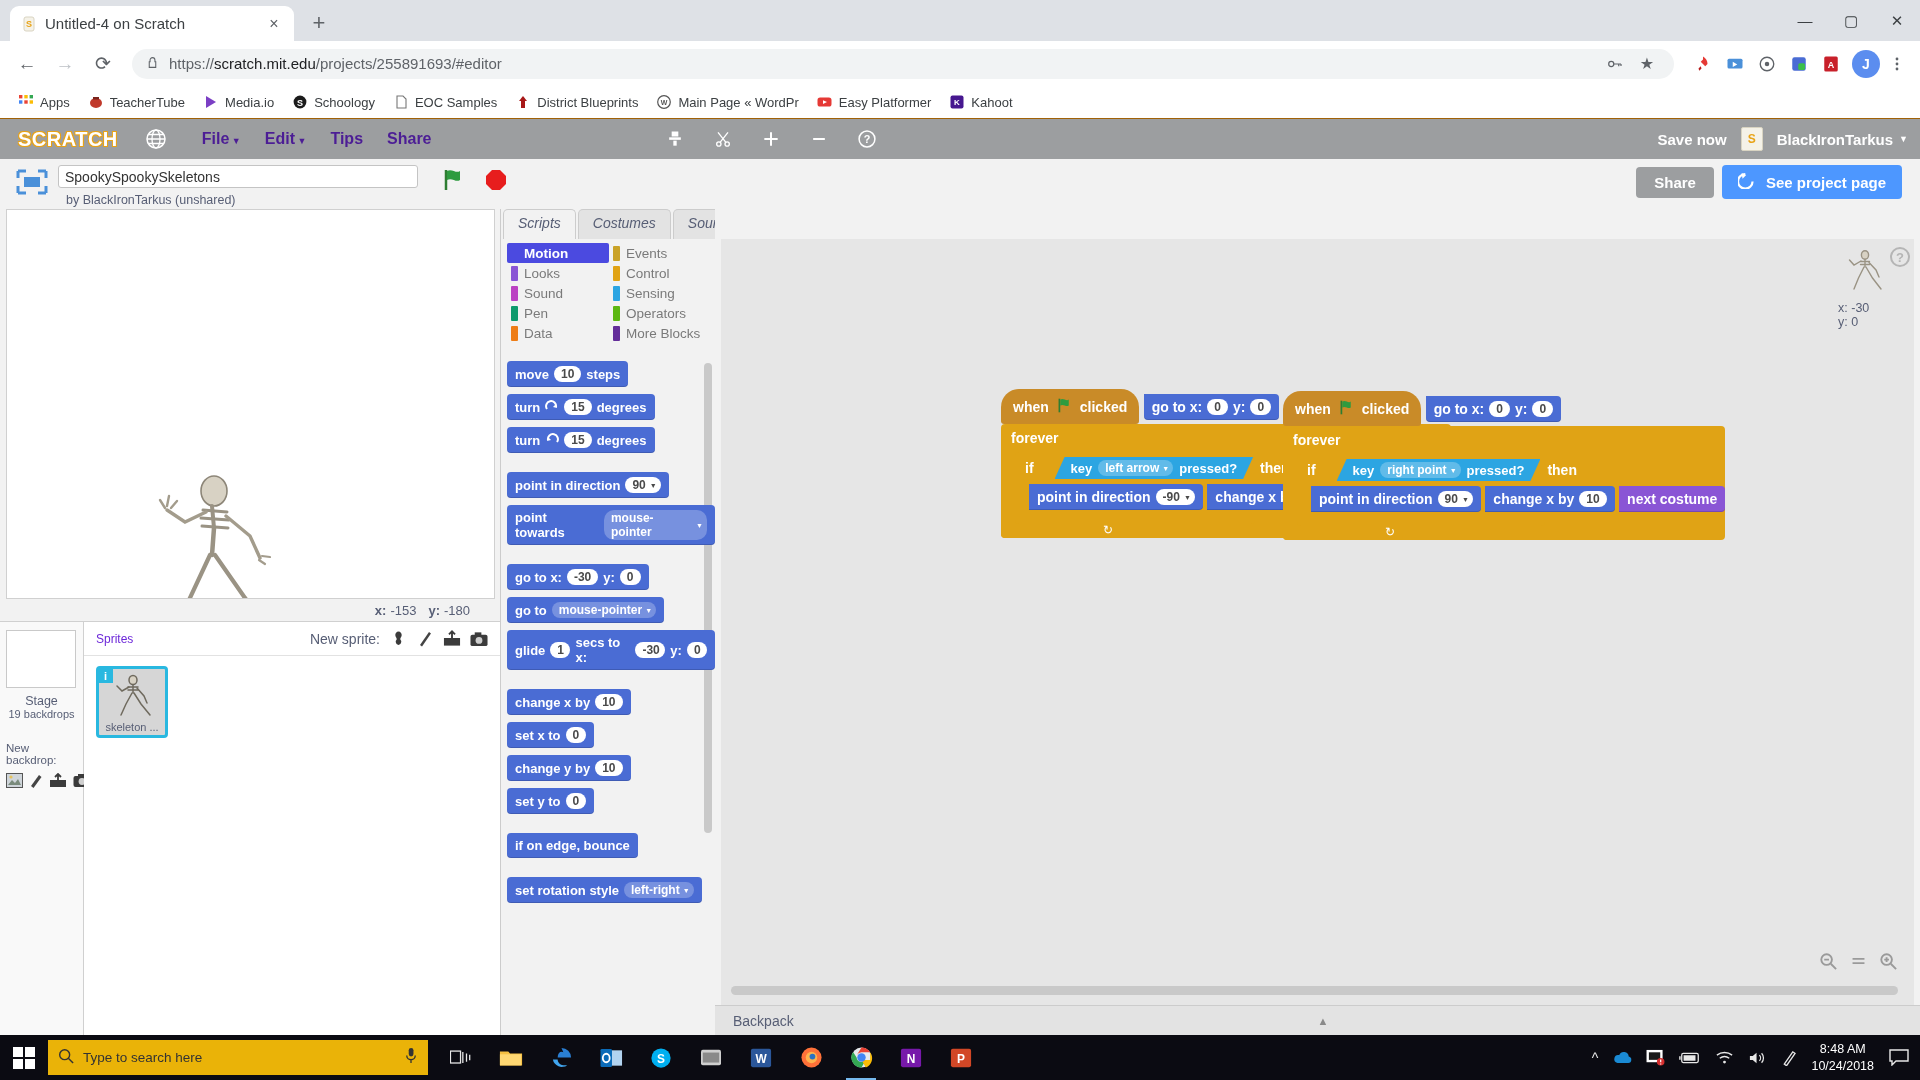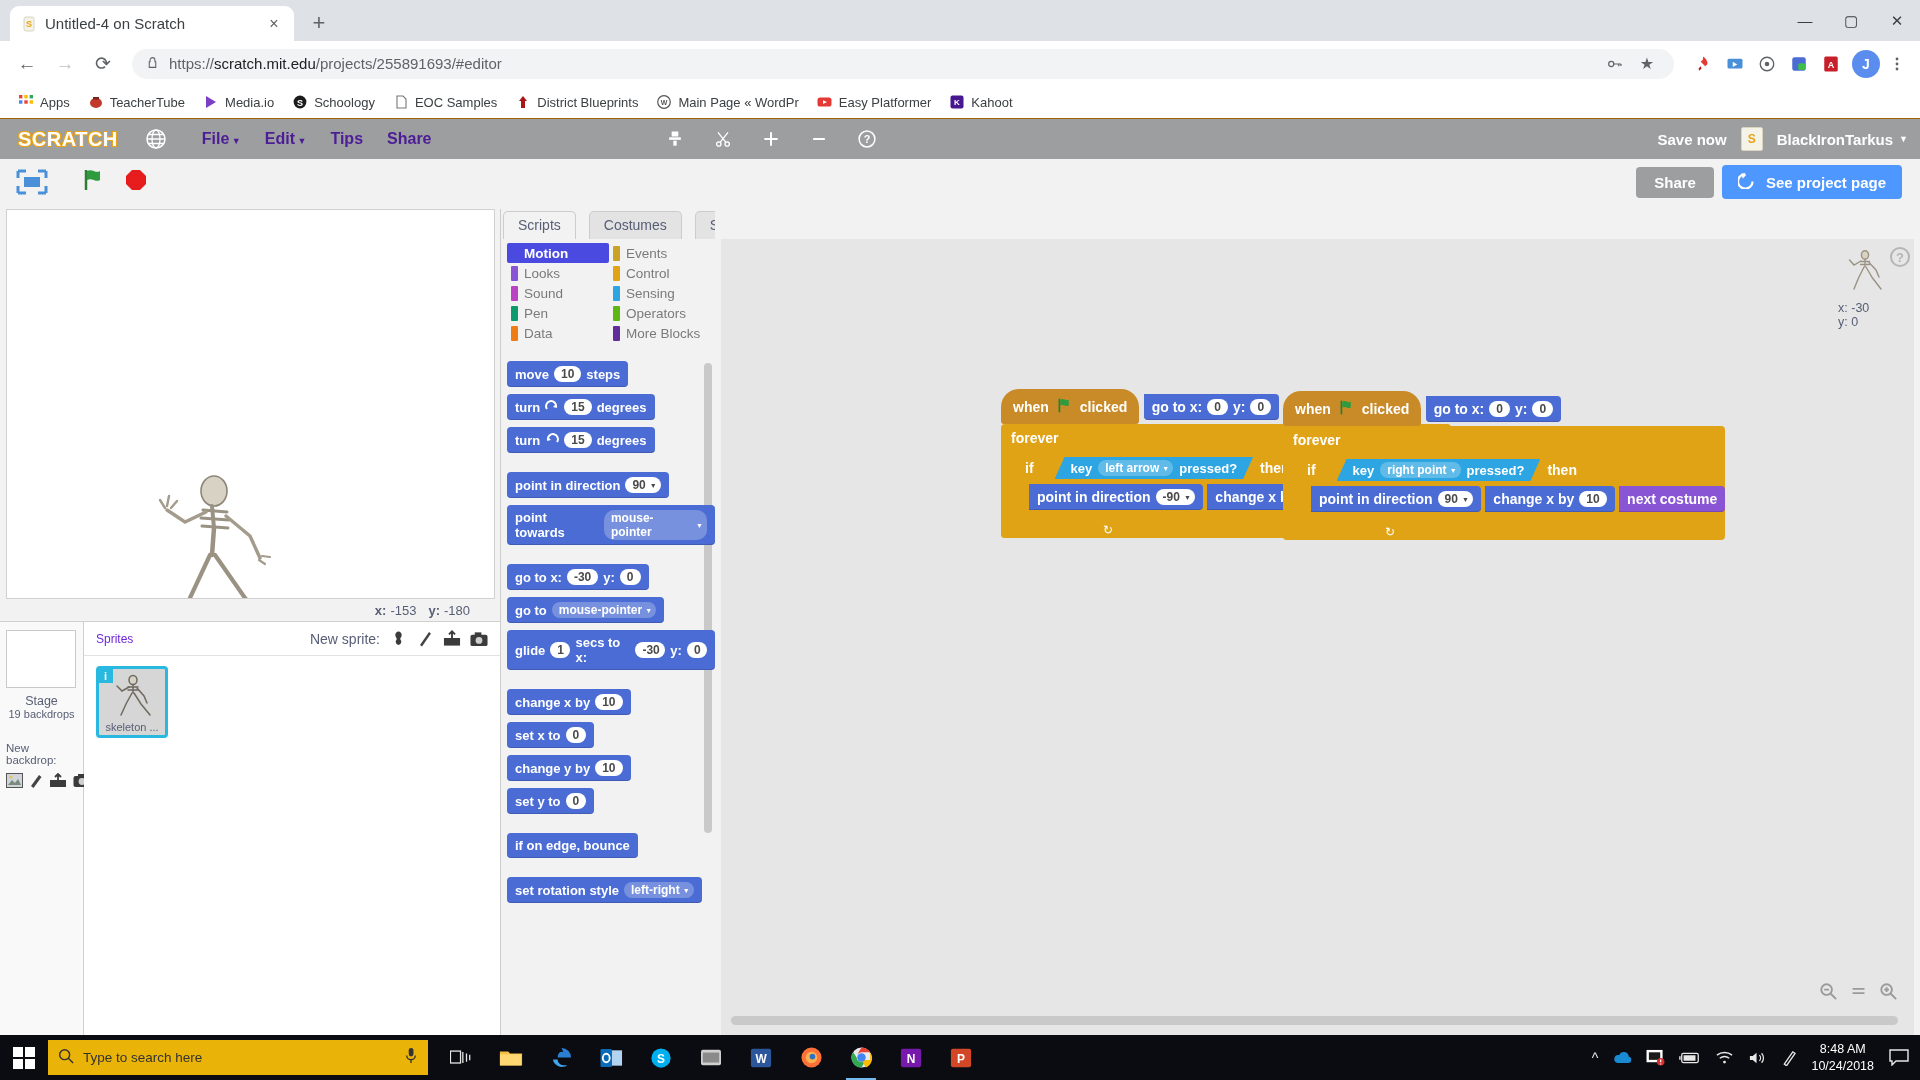--- a/index.html
+++ b/index.html
@@ -102,21 +102,21 @@
   .sprite-grid { padding: 10px 12px; display: flex; gap: 10px; flex-wrap: wrap; }
   .sprite-tile {
     width: 72px; height: 72px; background: #d6d6d6; border: 3px solid #29b8e0; border-radius: 4px;
     position: relative; display: flex; flex-direction: column; align-items: center; justify-content: flex-end; cursor: pointer;
   }
   .sprite-info-badge { position: absolute; top: -1px; left: -1px; width: 15px; height: 15px; background: #29b8e0; color: #fff; font-size: 11px; display: flex; align-items: center; justify-content: center; font-weight: bold; cursor: pointer; }
   .sprite-name { font-size: 11px; color: #575e75; background: rgba(255,255,255,0.0); padding-bottom: 2px; }
 
   
   .mid-col { width: 215px; background: #f2f2f2; border-left: 1px solid #ccc; display: flex; flex-direction: column; }
-  .tabs-row { height: 30px; display: flex; align-items: flex-end; padding-left: 2px; gap: 13px; }
+  .tabs-row { height: 30px; display: flex; padding-left: 2px; gap: 2px; font-style: italic; }
   .sc-tab { padding: 5px 14px 6px; font-size: 14px; color: #575e75; background: #e3e3e3; border: 1px solid #ccc; border-bottom: none; border-radius: 5px 5px 0 0; cursor: pointer; }
   .sc-tab.active { background: #f2f2f2; color: #575e75; font-weight: normal; position: relative; z-index: 2; }
   .cat-grid { display: grid; grid-template-columns: 1fr 1fr; padding: 4px 4px 6px 6px; gap: 0; }
   .cat {
     display: flex; align-items: center; font-size: 13.5px; color: #7a7a7a; height: 20px; cursor: pointer; padding-left: 4px; gap: 6px;
   }
   .cat .swatch { width: 7px; height: 15px; border-radius: 1px; display: inline-block; }
   .cat.active { background: #4b4ae0; color: #fff; font-weight: bold; border-radius: 2px; }
   .cat.active .swatch { background: transparent; }
 
@@ -416,20 +416,24 @@
           </div>
       </div>
     </div>
 
     <div class="proj-row">
       <div class="fullscreen-ico">
         <svg width="34" height="28" viewBox="0 0 34 28">
           <path d="M3 3h8M3 3v7M31 3h-8M31 3v7M3 25h8M3 25v-7M31 25h-8M31 25v-7" stroke="#4a90d9" stroke-width="3" fill="none"></path>
           <rect x="9" y="9" width="16" height="10" fill="#4a90d9"></rect>
         </svg>
+      </div>
+      <div class="proj-name-wrap">
+        <input class="proj-name" readonly="" value="SpookySpookySkeletons" style="">
+        <div class="proj-by">by BlackIronTarkus (unshared)</div>
       </div>
       <div class="flag-stop">
         <span class="green-flag">
           <svg width="26" height="26" viewBox="0 0 26 26">
               <path d="M6 3v20" stroke="#2e7d32" stroke-width="2.5"></path>
               <path d="M7 4c5-3 9 3 13 0v9c-4 3-8-3-13 0z" fill="#2e9b3f"></path>
             </svg>
         </span>
         <span class="stop-btn">
           <svg width="24" height="24" viewBox="0 0 24 24">
@@ -819,20 +823,24 @@
             <span class="zoom-btn">
                 <svg width="19" height="19" viewBox="0 0 20 20">
                   <circle cx="8" cy="8" r="5.6" fill="none" stroke="#9a9a9a" stroke-width="2"></circle>
                   <path d="M12.4 12.4L18 18M5.5 8h5M8 5.5v5" stroke="#9a9a9a" stroke-width="2"></path>
                 </svg>
               </span>
           </div>
           <div class="h-scroll"></div>
         </div>
 
+        <div class="backpack">
+          <span class="backpack-label">Backpack</span>
+          <span class="backpack-arrow">▲</span>
+        </div>
       </div>
     </div>
 
     <div style="position:absolute; right:18px; top:46px; display:flex; gap:8px; align-items:center;">
       <div style="background:#9c9ea0;color:#fff;font-weight:bold;font-size:15px;padding:7px 18px;border-radius:4px;cursor:pointer;">Share</div>
       <div style="background:#4d97ff;color:#fff;font-weight:bold;font-size:15px;padding:7px 16px;border-radius:4px;cursor:pointer;display:flex;align-items:center;gap:8px;">
         <span><svg width="20" height="17" viewBox="0 0 22 18">
               <path d="M8 2a8 8 0 108 8" stroke="#fff" stroke-width="2.4" fill="none"></path>
               <path d="M4 1l5 2-4 4z" fill="#fff"></path>
             </svg></span>

